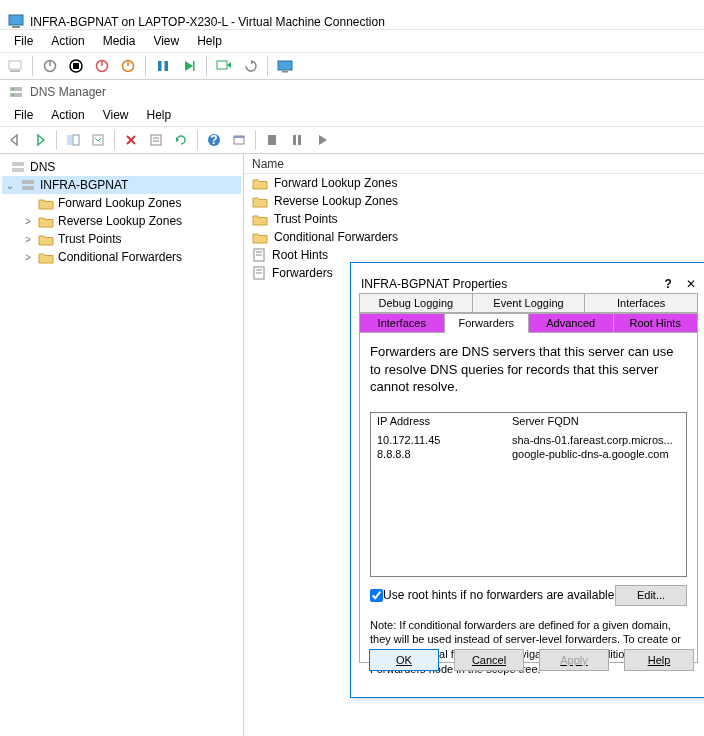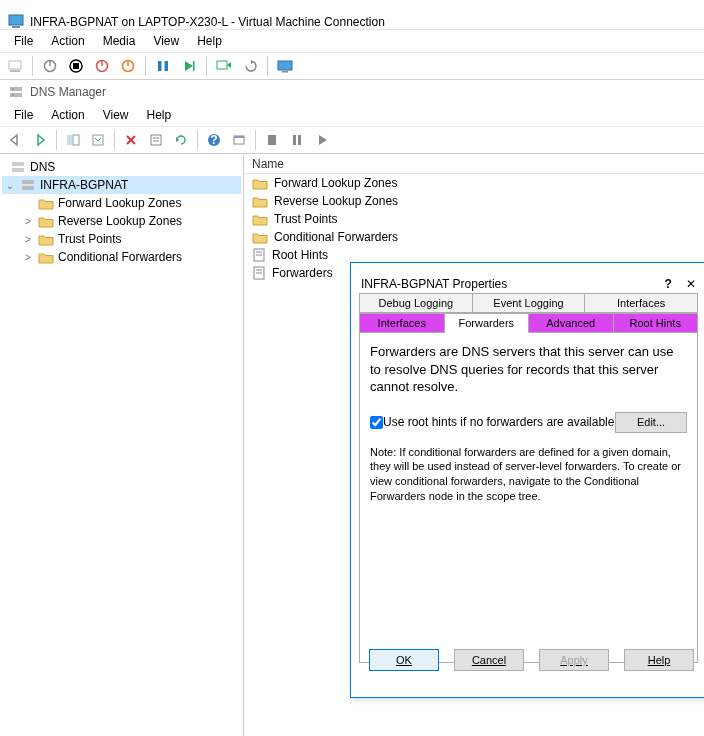--- a/index.html
+++ b/index.html
@@ -396,20 +396,36 @@
           </div>
         <div class="tab-row" id="tabs-row2">
             <div class="tab">Interfaces</div>
             <div class="tab active">Forwarders</div>
             <div class="tab">Advanced</div>
             <div class="tab">Root Hints</div>
           </div>
         <div class="tab-body">
           <div class="desc">Forwarders are DNS servers that this server can use to resolve DNS queries for records that this server cannot resolve.</div>
 
+          <div class="grid">
+            <div class="grid-header">
+              <div class="col-ip">IP Address</div>
+              <div class="col-fqdn">Server FQDN</div>
+            </div>
+            <div id="grid-rows">
+                <div class="grid-row">
+                  <div class="col-ip">10.172.11.45</div>
+                  <div class="col-fqdn">sha-dns-01.fareast.corp.micros...</div>
+                </div>
+                <div class="grid-row">
+                  <div class="col-ip">8.8.8.8</div>
+                  <div class="col-fqdn">google-public-dns-a.google.com</div>
+                </div>
+              </div>
+          </div>
 
           <div class="chk-row">
             <label>
               <input type="checkbox" id="chk-root" checked="" style="">
               <span>Use root hints if no forwarders are available</span>
             </label>
             <button class="edit-btn">Edit...</button>
           </div>
 
           <div class="note">Note: If conditional forwarders are defined for a given domain, they will be used instead of server-level forwarders.  To create or view conditional forwarders, navigate to the Conditional Forwarders node in the scope tree.</div>

